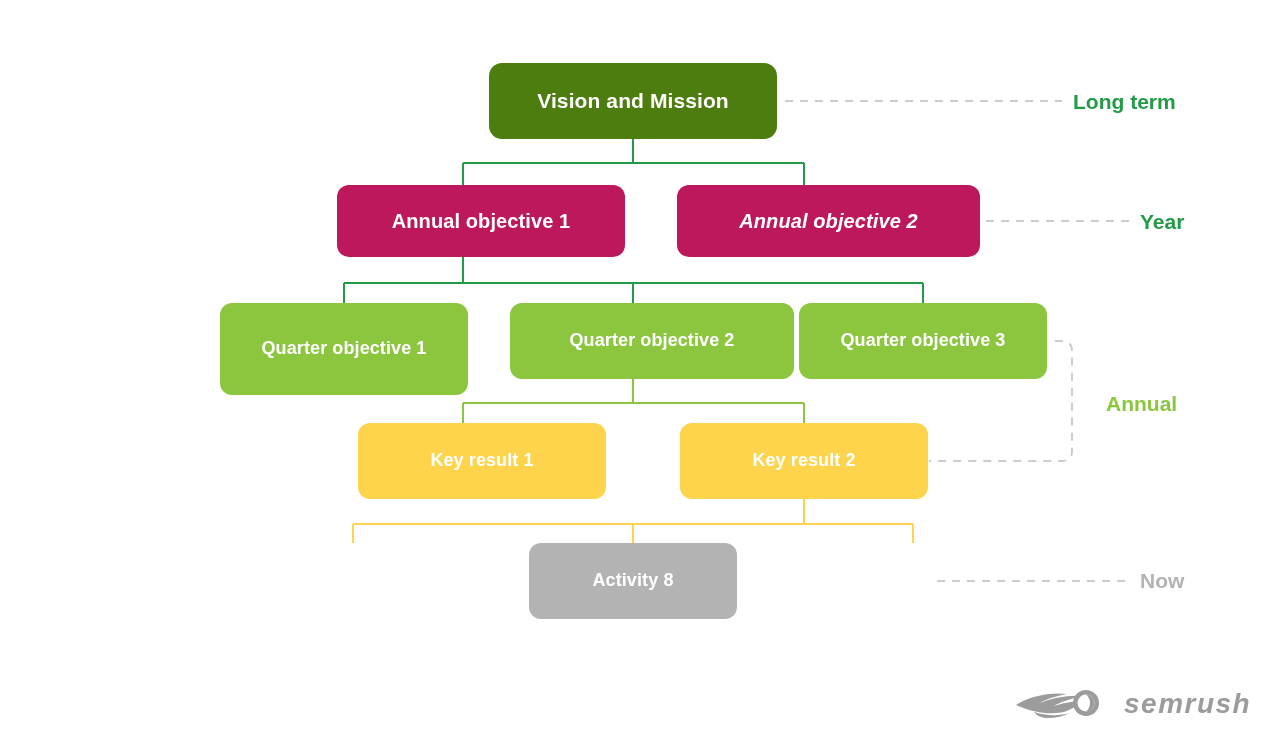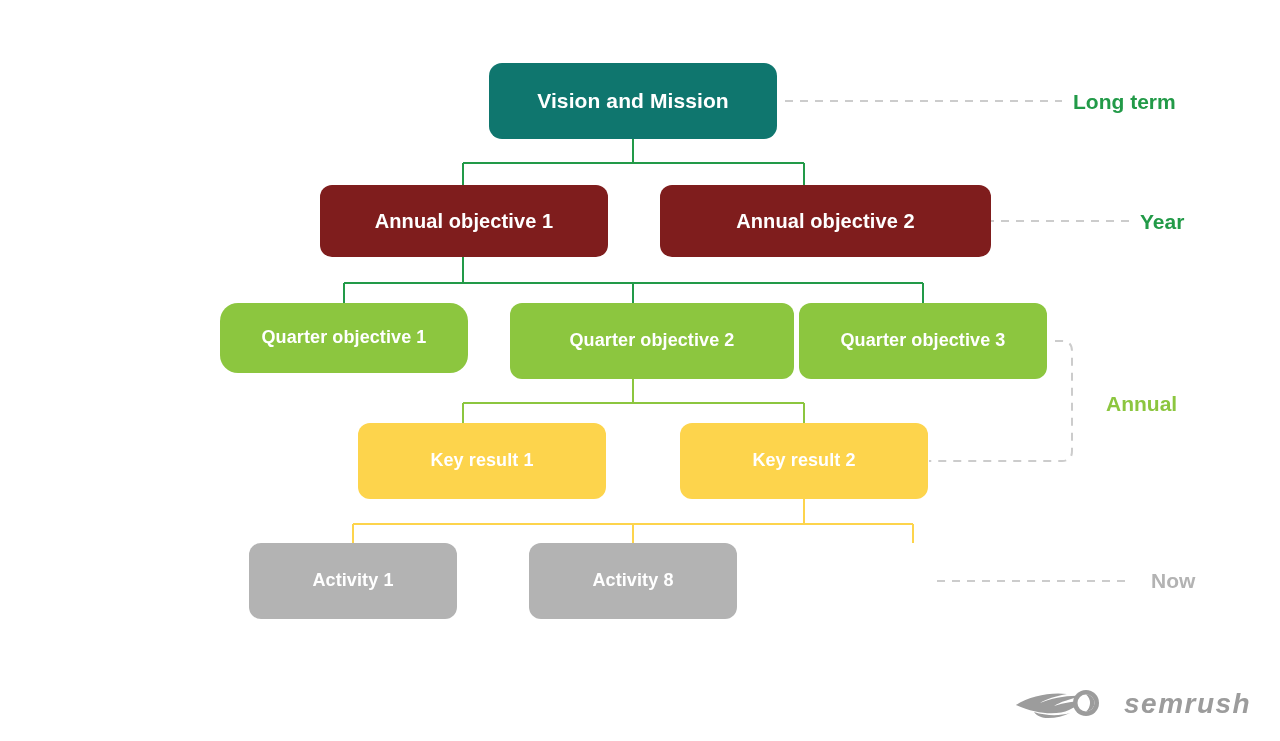--- a/index.html
+++ b/index.html
@@ -32,37 +32,37 @@
     justify-content: center;
     border-radius: 12px;
     color: #ffffff;
     font-weight: bold;
     text-align: center;
     box-sizing: border-box;
     line-height: 1.1;
     letter-spacing: 0.1px;
     z-index: 3;
   }
-  .node.level-vision   { background: #0f766e; font-size: 21px; border-radius: 13px; }
-  .node.level-annual   { background: #7f1d1d; font-size: 20px; border-radius: 12px; }
+  .node.level-vision   { background: #4d7c0f; font-size: 21px; border-radius: 13px; }
+  .node.level-annual   { background: #be185d; font-size: 20px; border-radius: 12px; margin-left: 17px; }
   .node.level-quarter  { background: #8CC63F; font-size: 18px; border-radius: 12px; }
   .node.level-key      { background: #FDD44C; font-size: 18px; border-radius: 12px; }
   .node.level-activity { background: #B3B3B3; font-size: 18px; border-radius: 12px; }
 
   .side-label {
     position: absolute;
     font-weight: bold;
     font-size: 21px;
     white-space: nowrap;
     z-index: 3;
     text-align: right;
   }
   .side-label.tone-darkgreen  { color: #229A48; }
   .side-label.tone-lightgreen { color: #8CC63F; }
-  .side-label.tone-gray       { color: #B3B3B3; margin-left: 11px; }
+  .side-label.tone-gray       { color: #B3B3B3; }
 
   #logo {
     position: absolute;
     left: 1012px;
     top: 682px;
     width: 250px;
     height: 42px;
     z-index: 4;
   }
 </style>
@@ -112,44 +112,41 @@
     <path d="M1055,341 L1062,341 Q1072,341 1072,351 L1072,451 Q1072,461 1062,461 L929,461" stroke="#CCCCCC" stroke-width="2" fill="none" stroke-dasharray="8 7"></path>
   </svg>
 
   <div class="node level-vision" style="left:489px; top:63px; width:288px; height:76px;">
     <span>Vision and Mission</span>
   </div>
 
   <div class="node level-annual" style="left:320px; top:185px; width:288px; height:72px;">
     <span>Annual objective 1</span>
   </div>
-  <div class="node level-annual" style="left:660px; top:185px; width:331px; height:72px;">
+  <div class="node level-annual" style="left:660px; top:185px; width:303px; height:72px;font-style:italic;">
     <span>Annual objective 2</span>
   </div>
 
-  <div class="node level-quarter" style="left:220px; top:303px; width:248px; height:70px;border-radius:18px;">
+  <div class="node level-quarter" style="left:220px; top:303px; width:248px; height:92px;">
     <span>Quarter objective 1</span>
   </div>
   <div class="node level-quarter" style="left:510px; top:303px; width:284px; height:76px;">
     <span>Quarter objective 2</span>
   </div>
   <div class="node level-quarter" style="left:799px; top:303px; width:248px; height:76px;">
     <span>Quarter objective 3</span>
   </div>
 
   <div class="node level-key" style="left:358px; top:423px; width:248px; height:76px;">
     <span>Key result 1</span>
   </div>
   <div class="node level-key" style="left:680px; top:423px; width:248px; height:76px;">
     <span>Key result 2</span>
   </div>
 
-  <div class="node level-activity" style="left:249px; top:543px; width:208px; height:76px;">
-    <span>Activity 1</span>
-  </div>
   <div class="node level-activity" style="left:529px; top:543px; width:208px; height:76px;">
     <span>Activity 8</span>
   </div>
 
   <div class="side-label tone-darkgreen" style="left:1073px; top:90px;">Long term</div>
   <div class="side-label tone-darkgreen" style="left:1140px; top:210px;">Year</div>
   <div class="side-label tone-lightgreen" style="left:1106px; top:392px;">Annual</div>
   <div class="side-label tone-gray" style="left:1140px; top:569px;">Now</div>
 
   <svg id="logo" viewBox="0 0 250 42" xmlns="http://www.w3.org/2000/svg">

